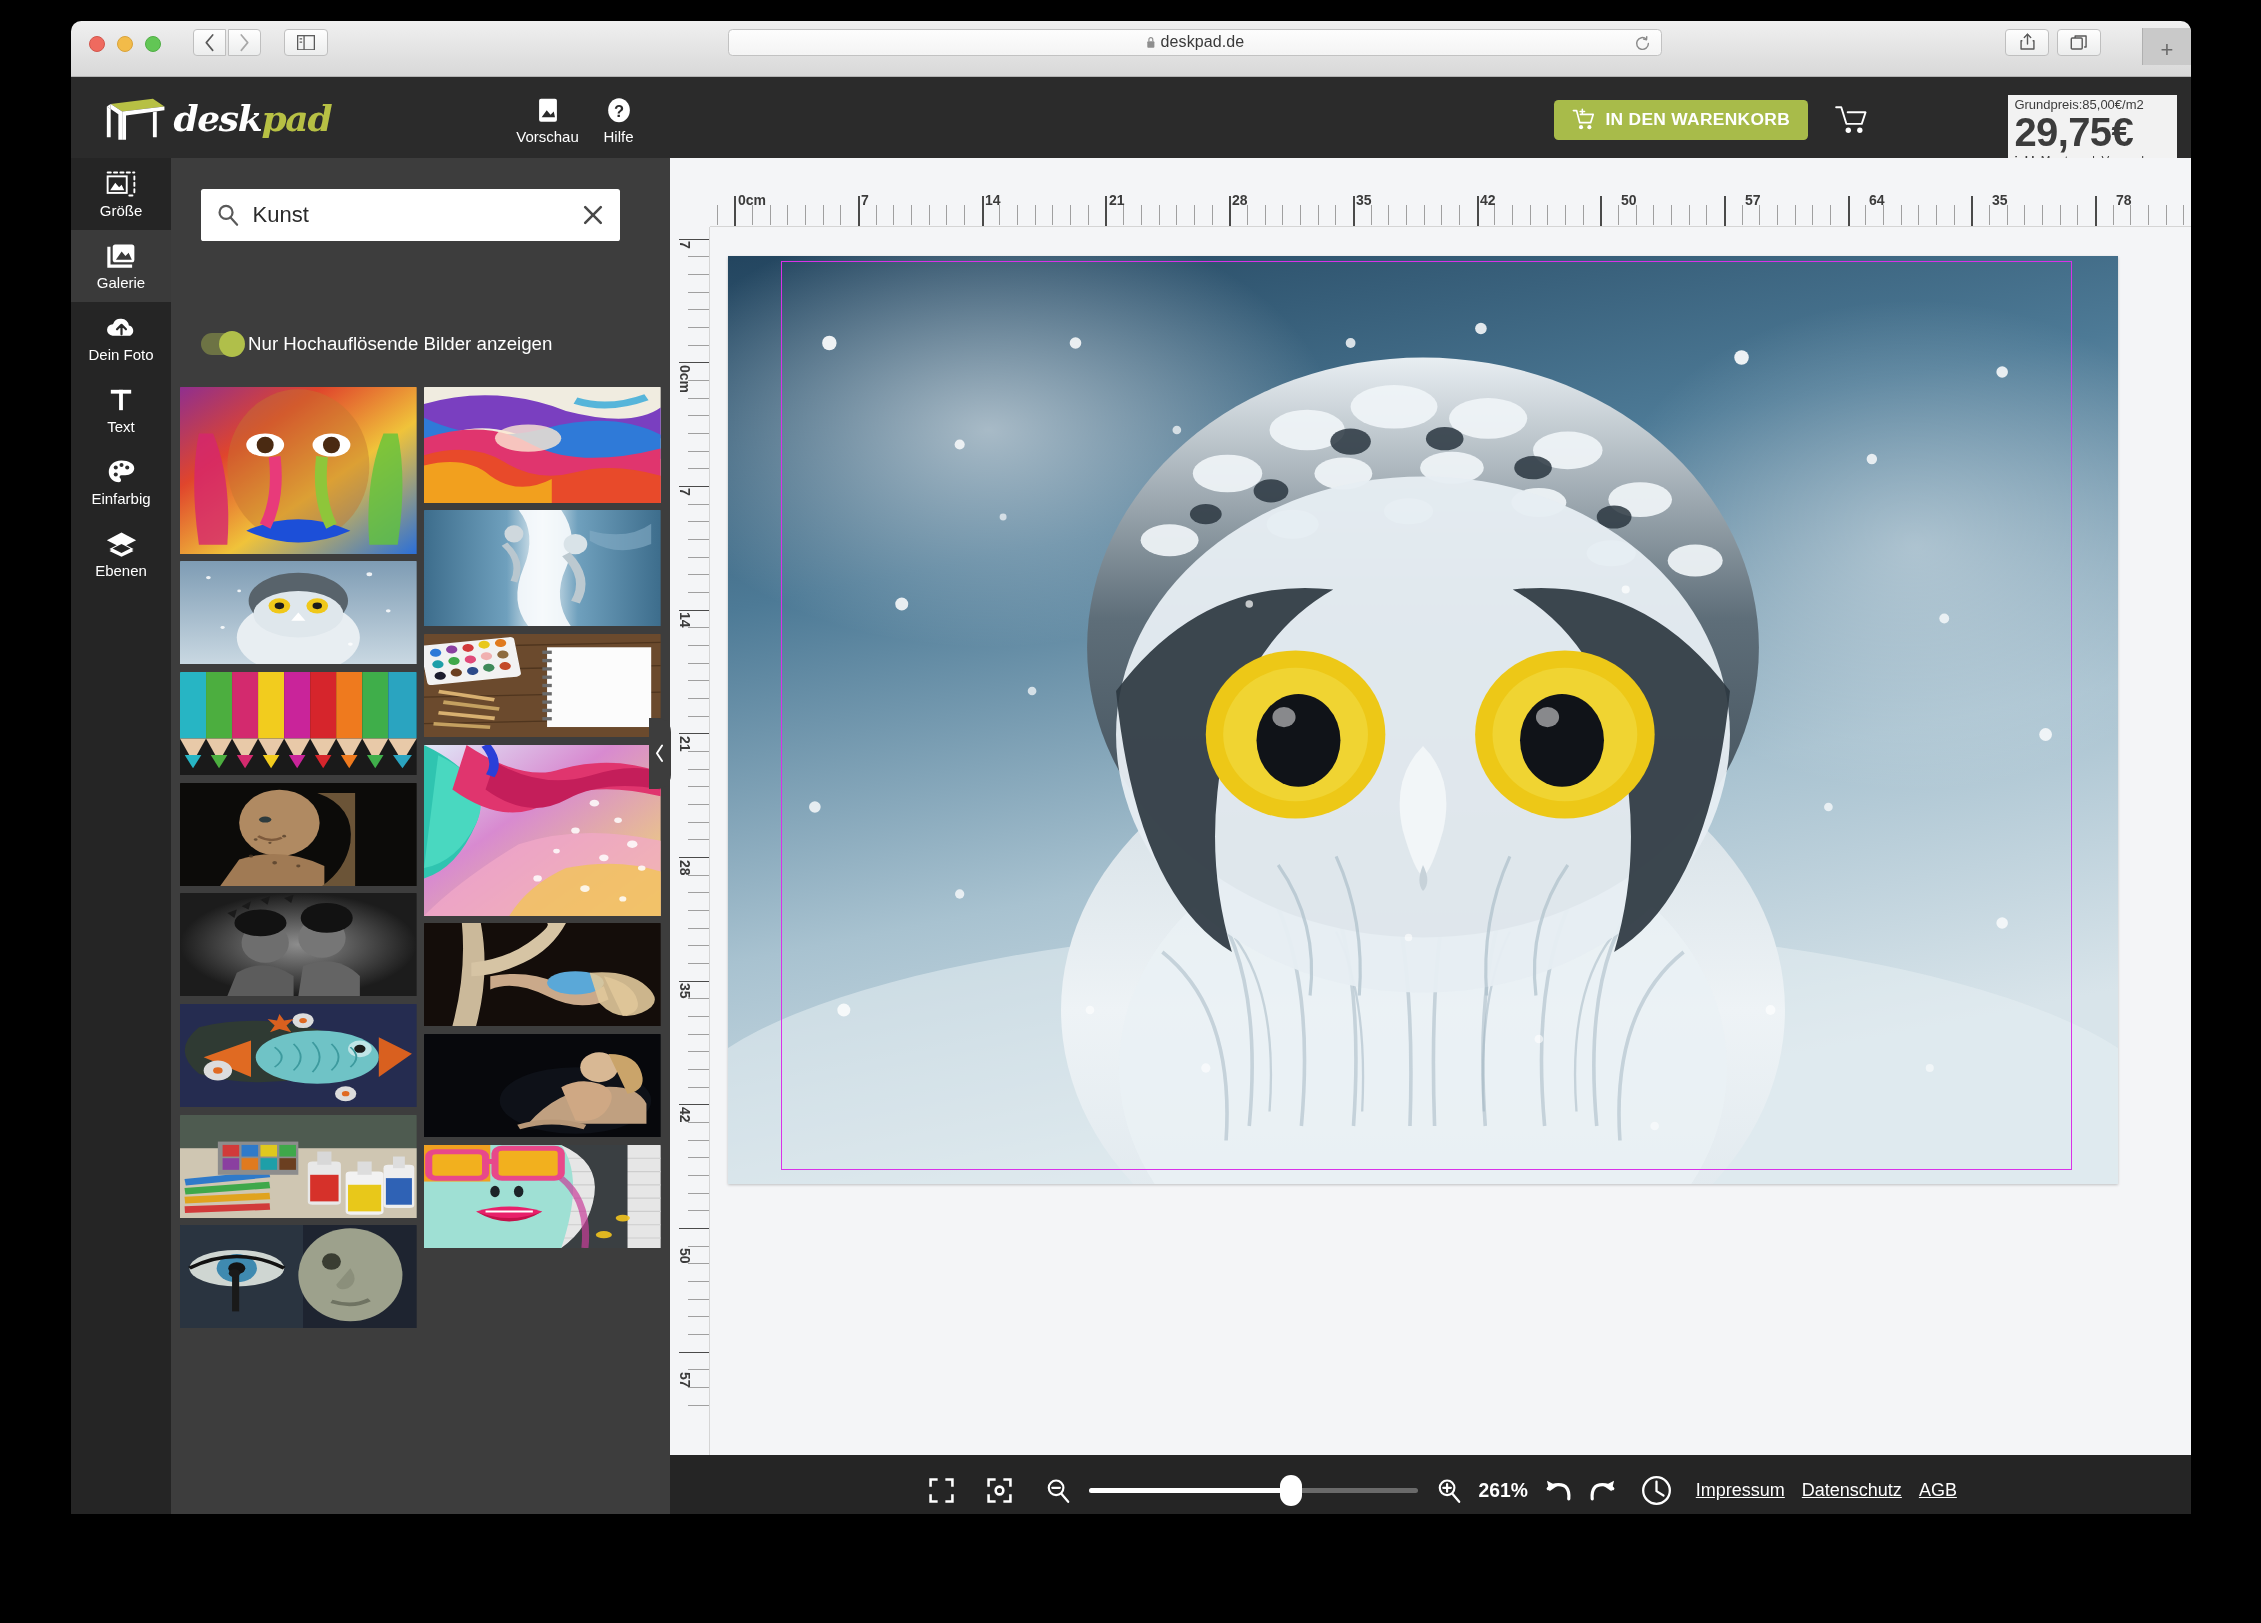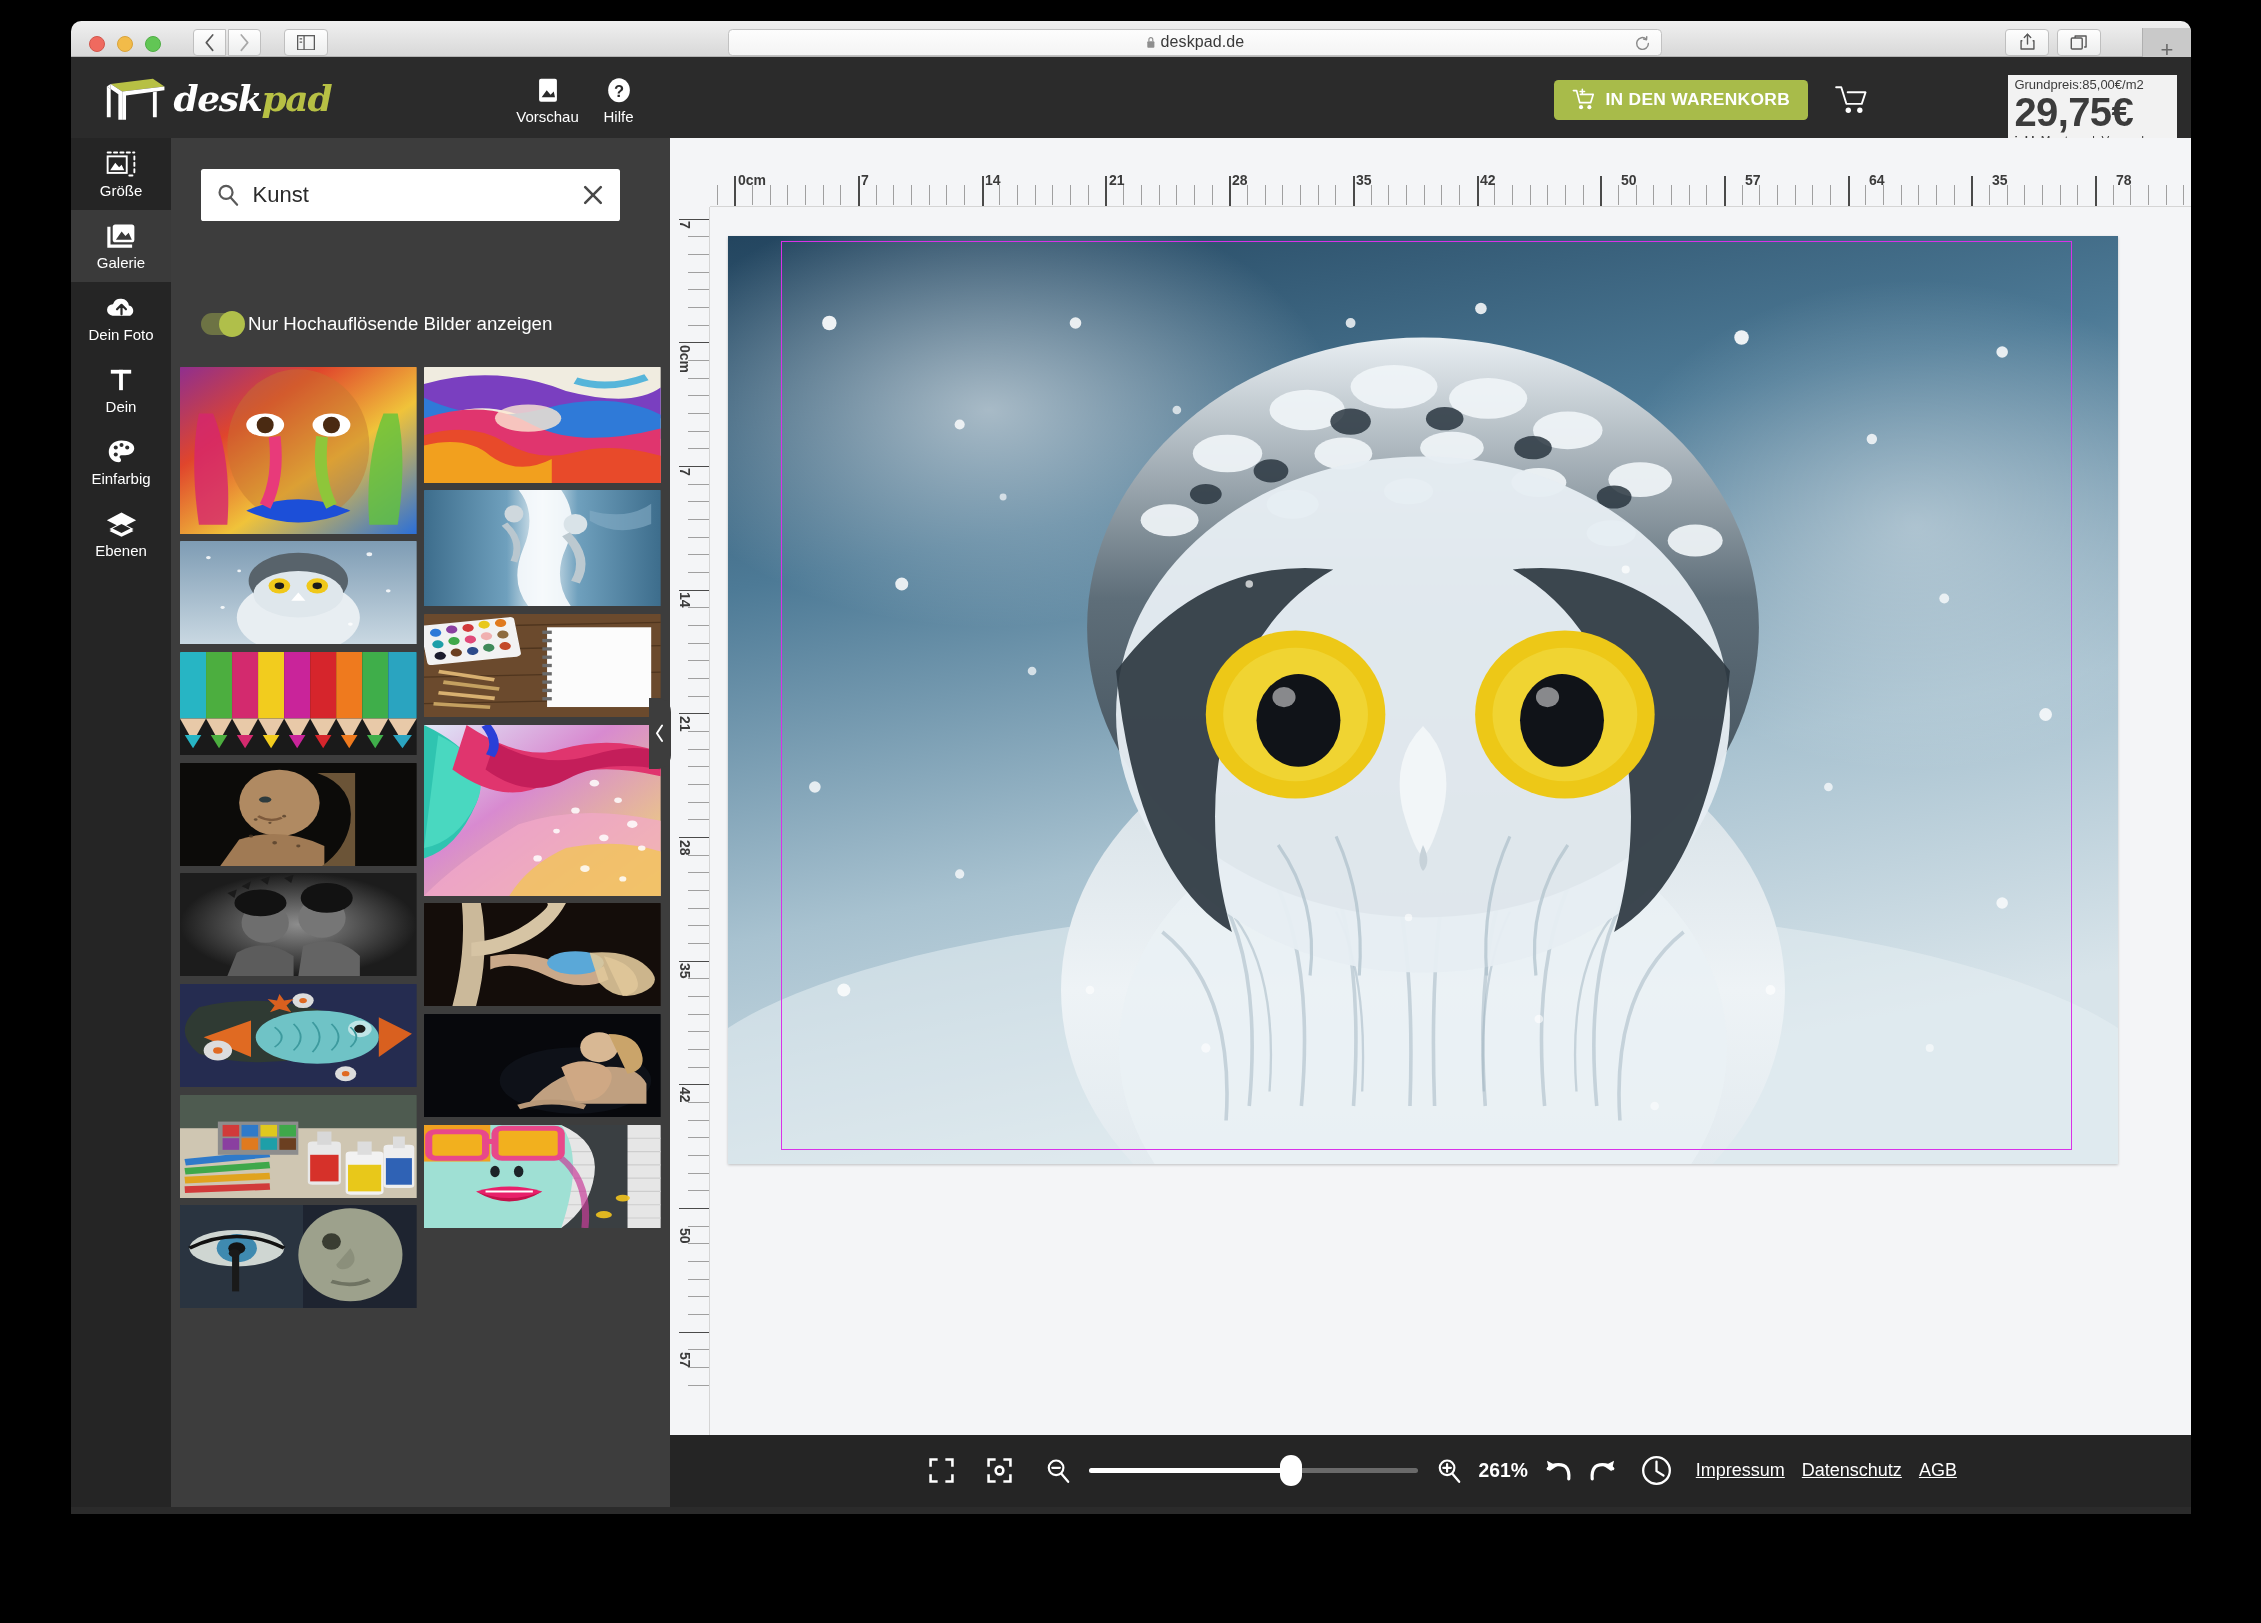--- a/index.html
+++ b/index.html
@@ -17,21 +17,21 @@
     width: 2120px; height: 1493px;
     border-radius: 10.3px 10.3px 0 0;
     overflow: hidden;
     box-shadow: 0 6.4px 26px rgba(0,0,0,.6);
     background: #2b2b2b;
   }
 
   
   #browser-toolbar {
     position: relative;
-    height: 36px;
+    height: 56px;
     background: linear-gradient(#f0f0f0, #d8d8d8);
     border-bottom: 0.6px solid #b4b4b4;
   }
   .traffic-lights { position: absolute; left: 18px; top: 15px; display: flex; gap: 12.2px; }
   .tl { width: 16px; height: 16px; border-radius: 50%; }
   .tl.red { background: #ef6a5f; border: 0.6px solid #d2564c; }
   .tl.yellow { background: #f2bb49; border: 0.6px solid #d9a33b; }
   .tl.green { background: #62c655; border: 0.6px solid #4fae45; }
 
   .tb-btn {
@@ -387,21 +387,21 @@
           <span class="rail-lbl">Dein Foto</span>
         </div>
 
         <div class="rail-item">
           <span class="rail-ico">
             <svg width="28" height="28" viewBox="0 0 44 44">
               <rect x="6" y="6" width="32" height="6" fill="#fff"></rect>
               <rect x="19" y="6" width="6" height="32" fill="#fff"></rect>
             </svg>
           </span>
-          <span class="rail-lbl">Dein</span>
+          <span class="rail-lbl">Text</span>
         </div>
 
         <div class="rail-item">
           <span class="rail-ico">
             <svg width="31" height="28" viewBox="0 0 48 44">
               <path d="M24 4 C11 4 4 13 4 22 C4 31 11 38 20 38 C24 38 24 34 22 32 C20 30 21 27 24 27 h6 C38 27 44 22 44 16 C44 9 35 4 24 4 Z" fill="#fff"></path>
               <circle cx="15" cy="15" r="3.2" fill="#2b2b2b"></circle>
               <circle cx="24" cy="11" r="3.2" fill="#2b2b2b"></circle>
               <circle cx="33" cy="15" r="3.2" fill="#2b2b2b"></circle>
               <circle cx="15" cy="26" r="3.2" fill="#2b2b2b"></circle>

